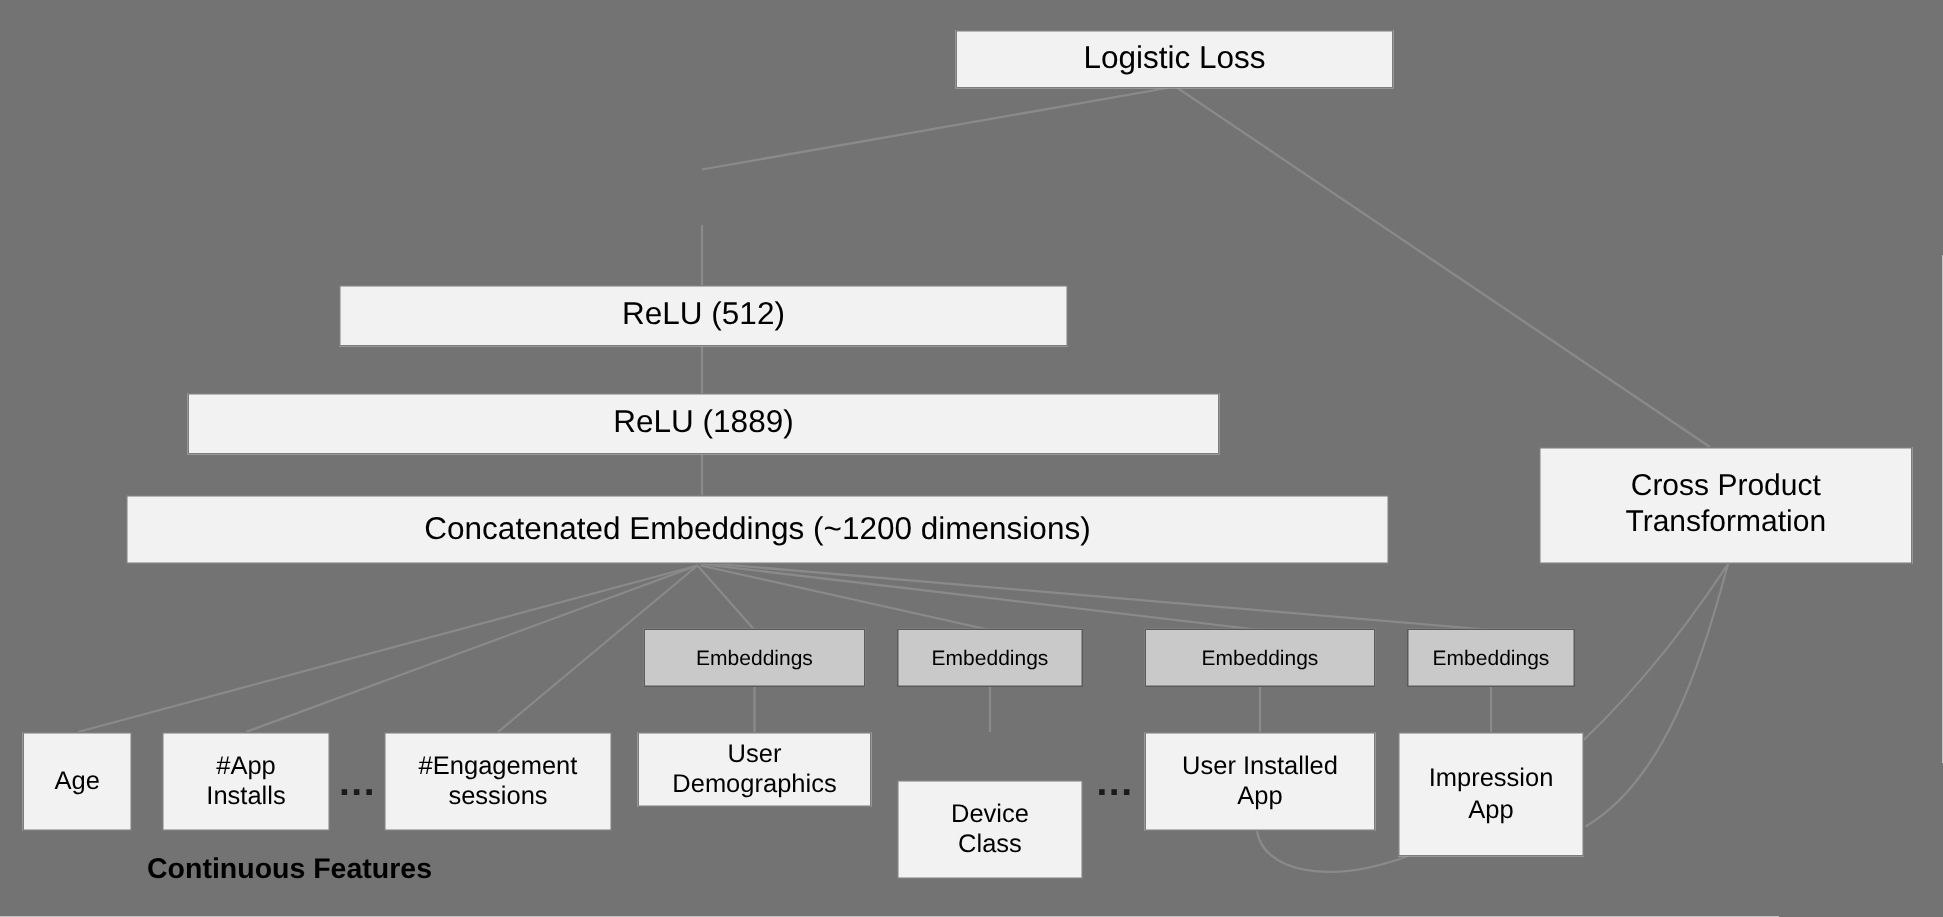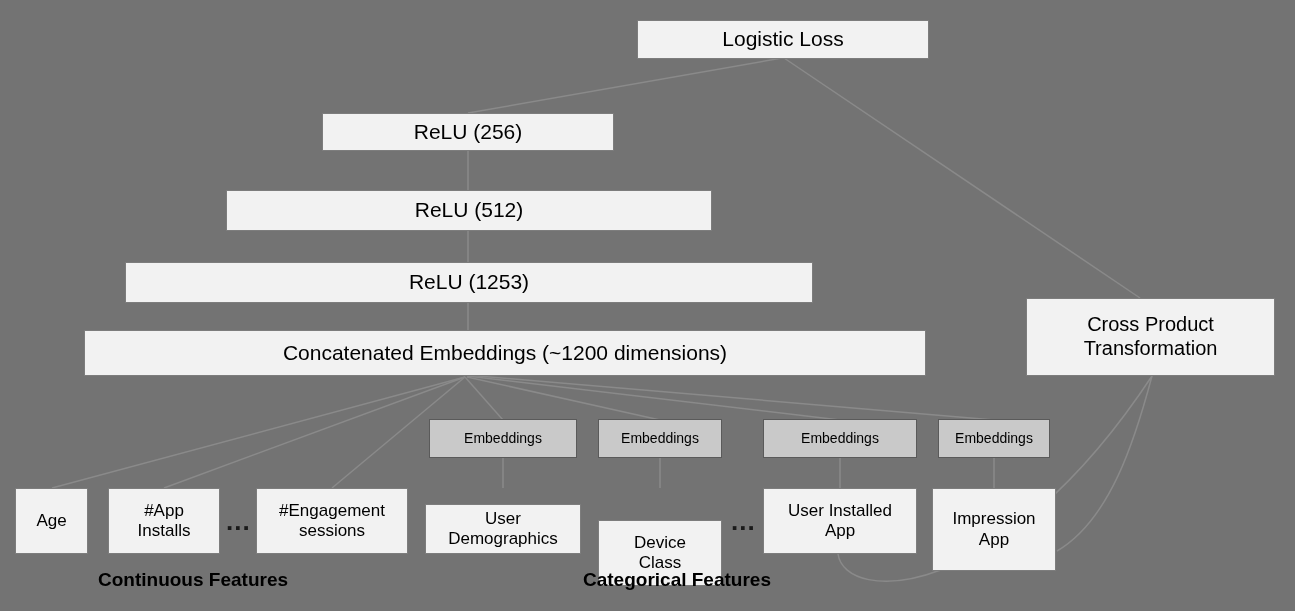--- a/index.html
+++ b/index.html
@@ -98,30 +98,27 @@
 
       <path d="M 838 554 C 845 604, 1000 606, 1152 376"></path>
       <path d="M 1057 551 C 1110 520, 1135 440, 1152 376"></path>
     </g>
   </svg>
 
   <div class="node wide" style="left:637px; top:20px; width:292px; height:39px;">
     <span>Logistic Loss</span>
   </div>
 
-  <div class="node wide" style="left:322px; top:113px; width:292px; height:38px;">
-    <span>ReLU (256)</span>
-  </div>
 
   <div class="node wide" style="left:226px; top:190px; width:486px; height:41px;">
     <span>ReLU (512)</span>
   </div>
 
   <div class="node wide" style="left:125px; top:262px; width:688px; height:41px;">
-    <span>ReLU (1253)</span>
+    <span>ReLU (1889)</span>
   </div>
 
   <div class="node wide" style="left:44px; top:330px; width:842px; height:46px;margin-left:40px;">
     <span>Concatenated Embeddings (~1200 dimensions)</span>
   </div>
 
   <div class="node cross" style="left:1026px; top:298px; width:249px; height:78px; white-space:pre-line;">
     <span>Cross Product
 Transformation</span>
   </div>
@@ -149,21 +146,21 @@
   <div class="node feat" style="left:108px; top:488px; width:112px; height:66px; white-space:pre-line;">
     <span>#App
 Installs</span>
   </div>
 
   <div class="node feat" style="left:256px; top:488px; width:152px; height:66px; white-space:pre-line;">
     <span>#Engagement
 sessions</span>
   </div>
 
-  <div class="node feat" style="left:425px; top:488px; width:156px; height:50px; white-space:pre-line;margin-top:16px;">
+  <div class="node feat" style="left:425px; top:488px; width:156px; height:50px; white-space:pre-line;">
     <span>User
 Demographics</span>
   </div>
 
   <div class="node feat" style="left:598px; top:488px; width:124px; height:66px; white-space:pre-line;margin-top:32px;">
     <span>Device
 Class</span>
   </div>
 
   <div class="node feat" style="left:763px; top:488px; width:154px; height:66px; white-space:pre-line;">
@@ -179,15 +176,14 @@
   <div class="ellipsis" style="left:226px; top:508px;">
     <span>...</span>
   </div>
 
   <div class="ellipsis" style="left:731px; top:508px;">
     <span>...</span>
   </div>
 
   <div class="caption" style="left:98px; top:569px;">Continuous Features</div>
 
-  <div class="caption" style="left:583px; top:569px;">Categorical Features</div>
 
 </div>
 
 </body></html>

